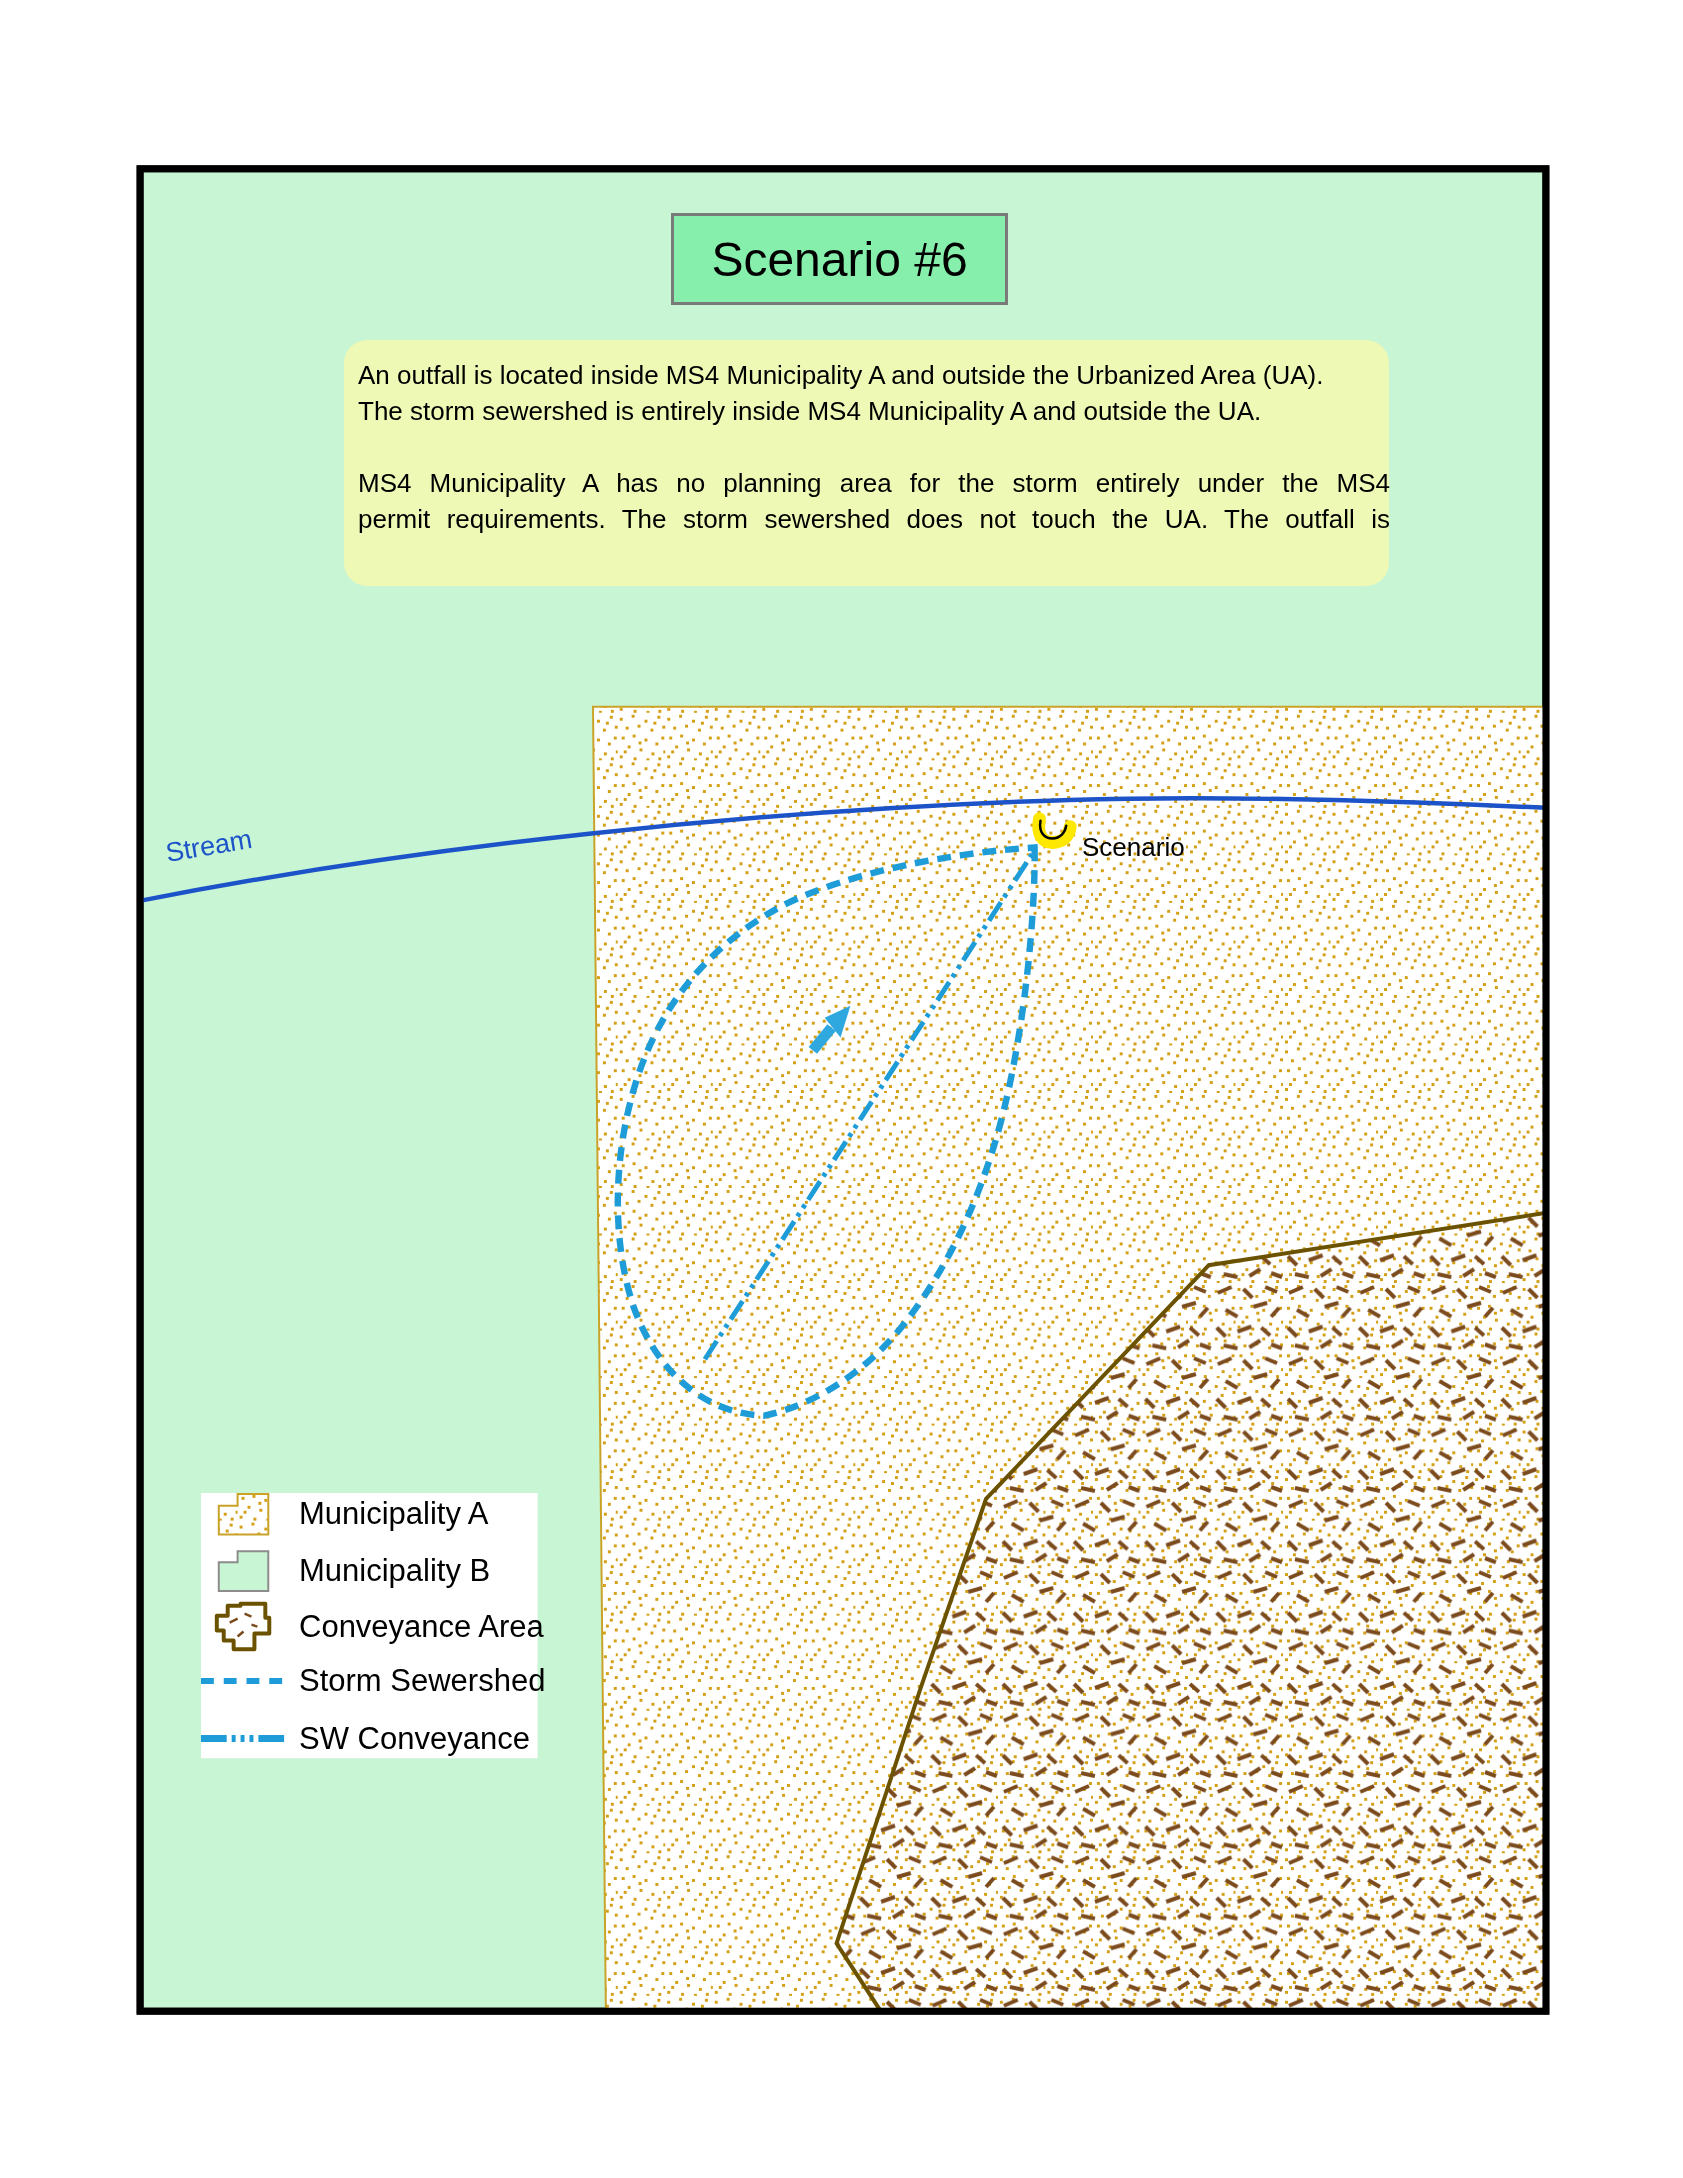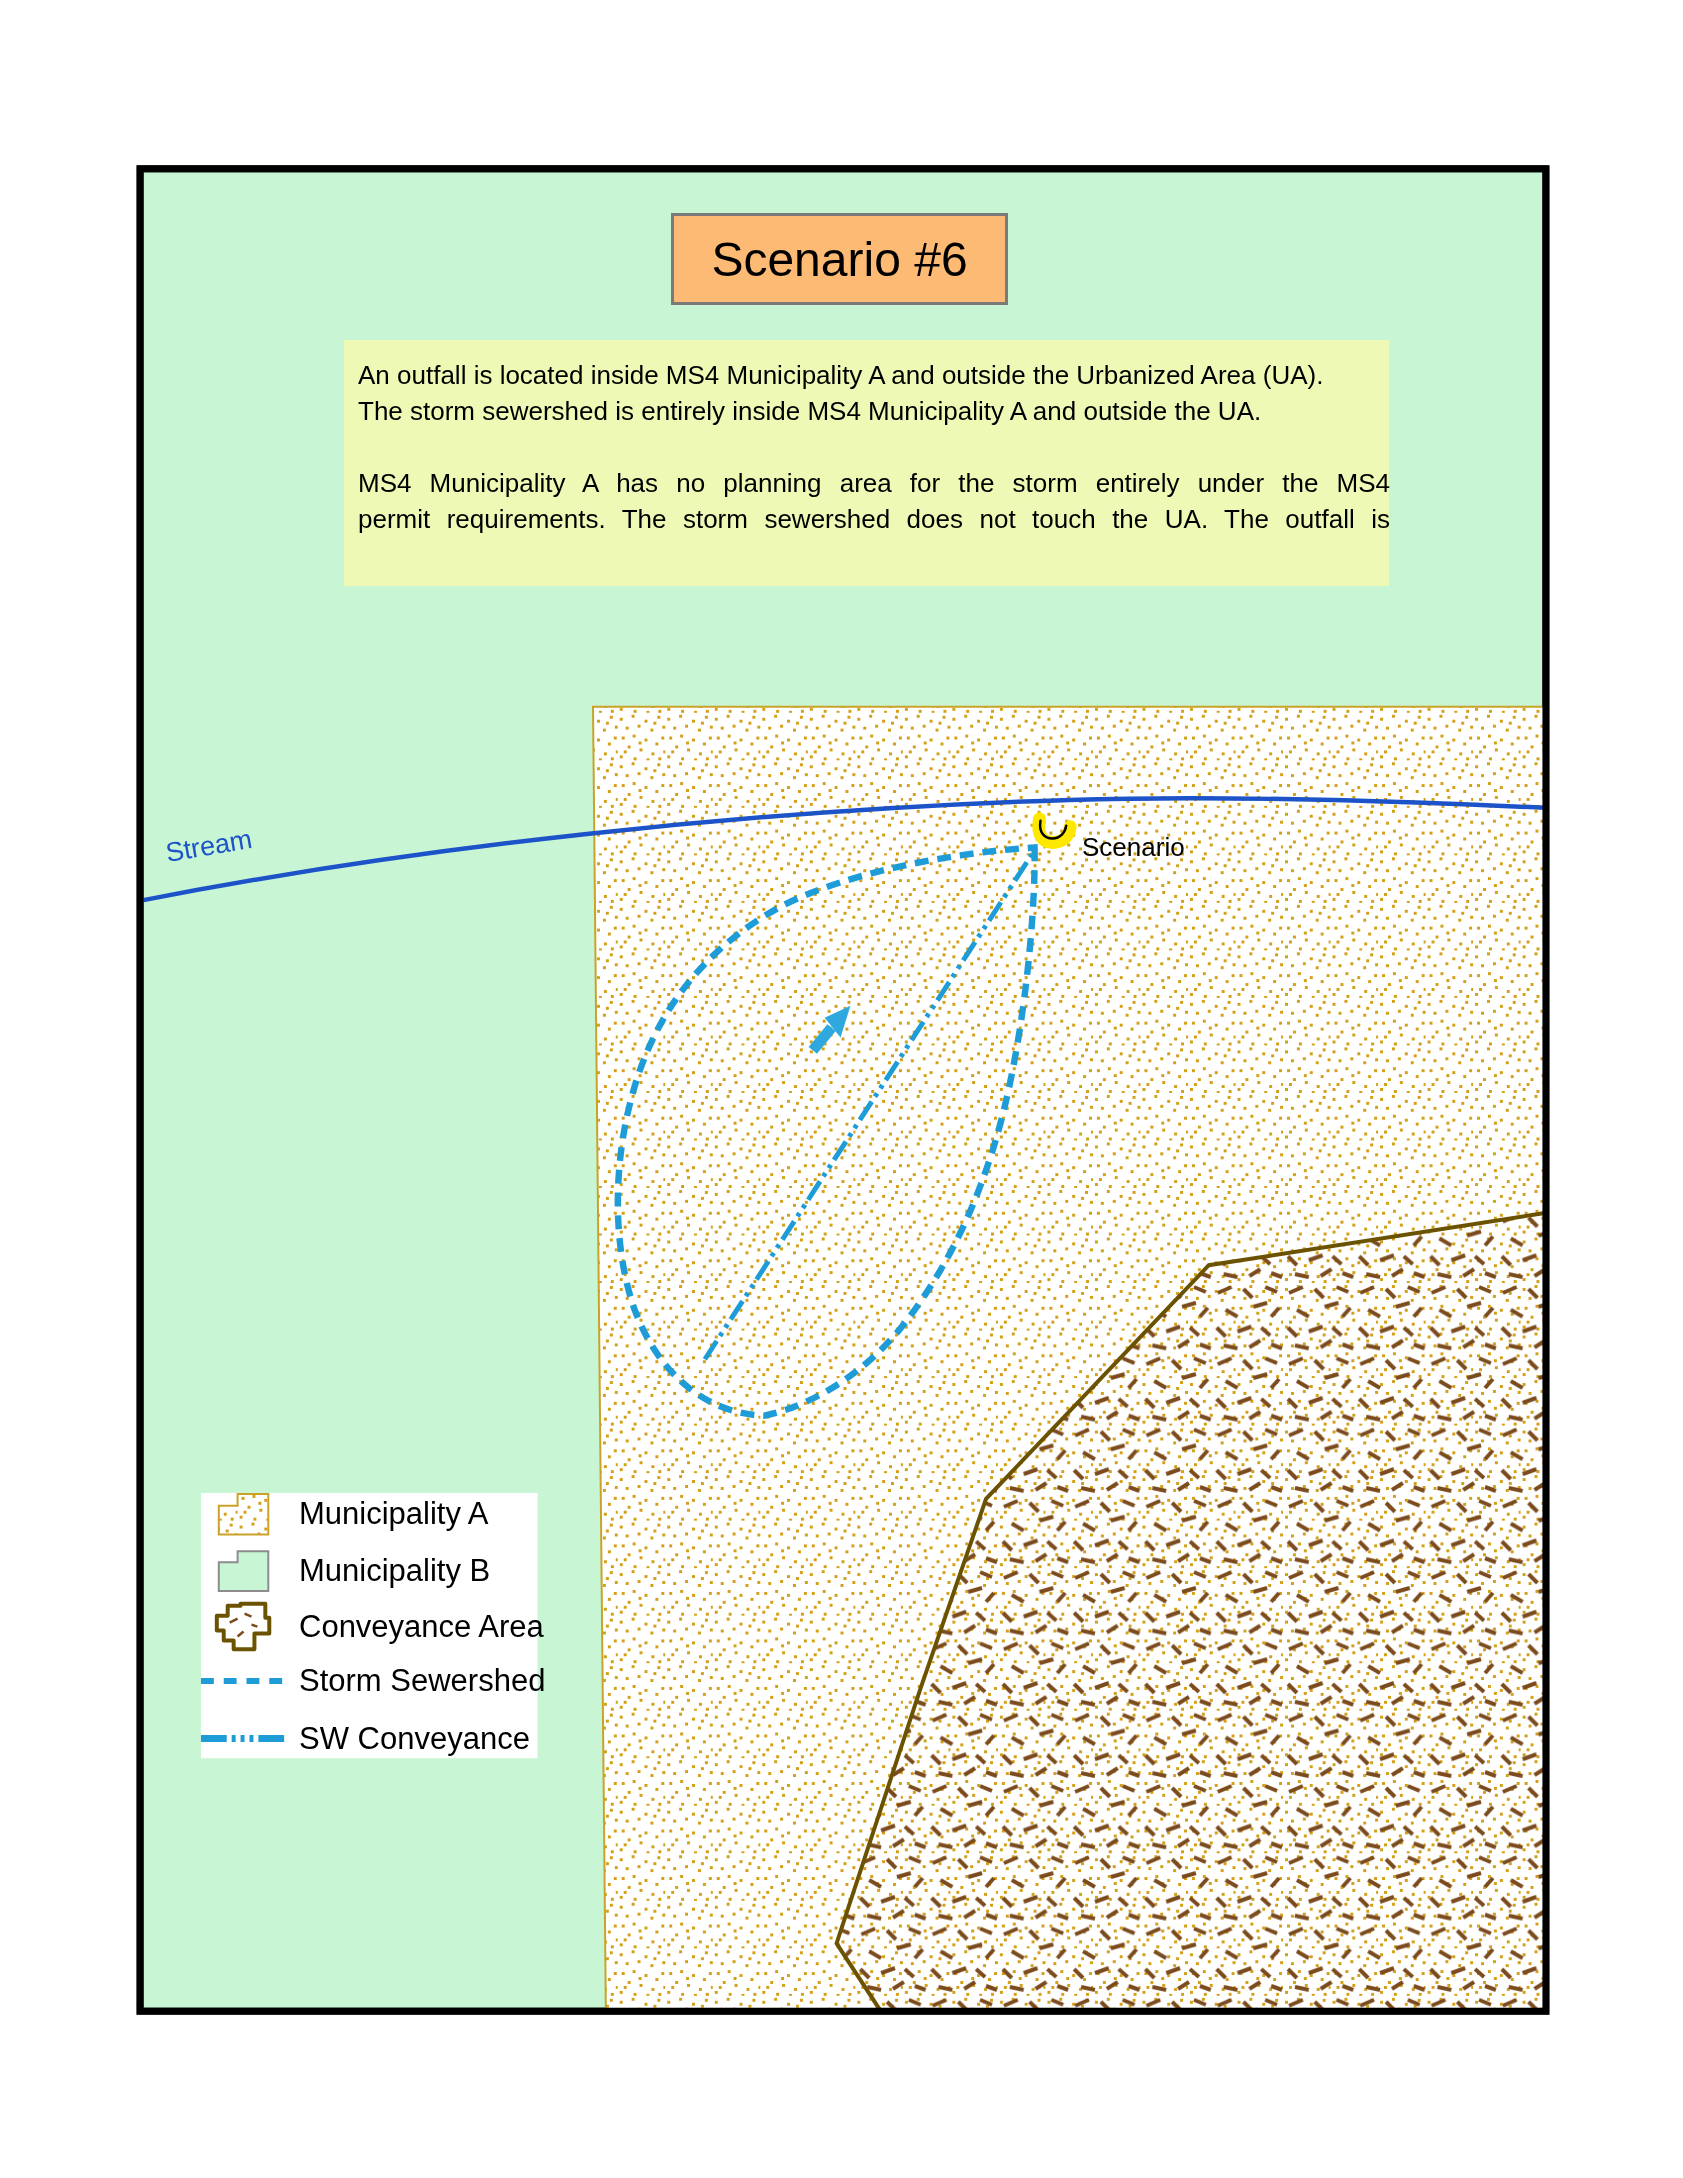--- a/index.html
+++ b/index.html
@@ -27,28 +27,28 @@
   .swatchA-bg{fill:#ffffff;stroke:none;}
   .swatchA{fill:url(#dotsA);stroke:var(--municipality_a_border);stroke-width:2;}
   .swatchB{fill:var(--municipality_b_fill);stroke:#8c8c8c;stroke-width:2;}
   .swatchUA{fill:#ffffff;stroke:var(--urbanized_border);stroke-width:4;stroke-linejoin:round;}
   .swatchUA-tick{stroke:var(--urbanized_hatch);stroke-width:2.5;fill:none;}
   .legend-dash{fill:none;stroke:var(--sewershed);stroke-width:6;stroke-dasharray:13 10;}
   .legend-conv{fill:none;stroke:var(--sewershed);stroke-width:7;stroke-dasharray:26 5 4 5 4 5 4 5;}
 
   .title-box{
     position:absolute;left:671px;top:213px;width:337px;height:92px;
-    background:#fdba74;border:3px solid #7a7a7a;box-sizing:border-box;
+    background:#86efac;border:3px solid #7a7a7a;box-sizing:border-box;
     display:flex;align-items:center;justify-content:center;
     font-size:48px;color:#000;z-index:3;white-space:nowrap;
   }
   .note-box{
     position:absolute;left:344px;top:340px;width:1045px;height:246px;
     background:var(--note_fill);box-sizing:border-box;
-    padding:17px 0 0 14px;z-index:2;color:#000;
+    padding:17px 0 0 14px;z-index:2;color:#000;border-radius:23px;
   }
   .note-line{width:1032px;font-size:26px;line-height:36px;white-space:nowrap;}
   .note-line.just{text-align:justify;text-align-last:justify;}
   .note-gap{height:36px;}
   .stream-label{
     position:absolute;left:166px;top:838px;font-size:27px;color:var(--stream);
     transform:rotate(-9.5deg);transform-origin:0 50%;z-index:2;white-space:nowrap;
   }
   .outfall-label{position:absolute;left:1082px;top:832px;font-size:26px;color:#000;z-index:2;white-space:nowrap;}
   .legend-label{position:absolute;left:299px;font-size:31px;line-height:28px;color:#000;z-index:2;white-space:nowrap;}

